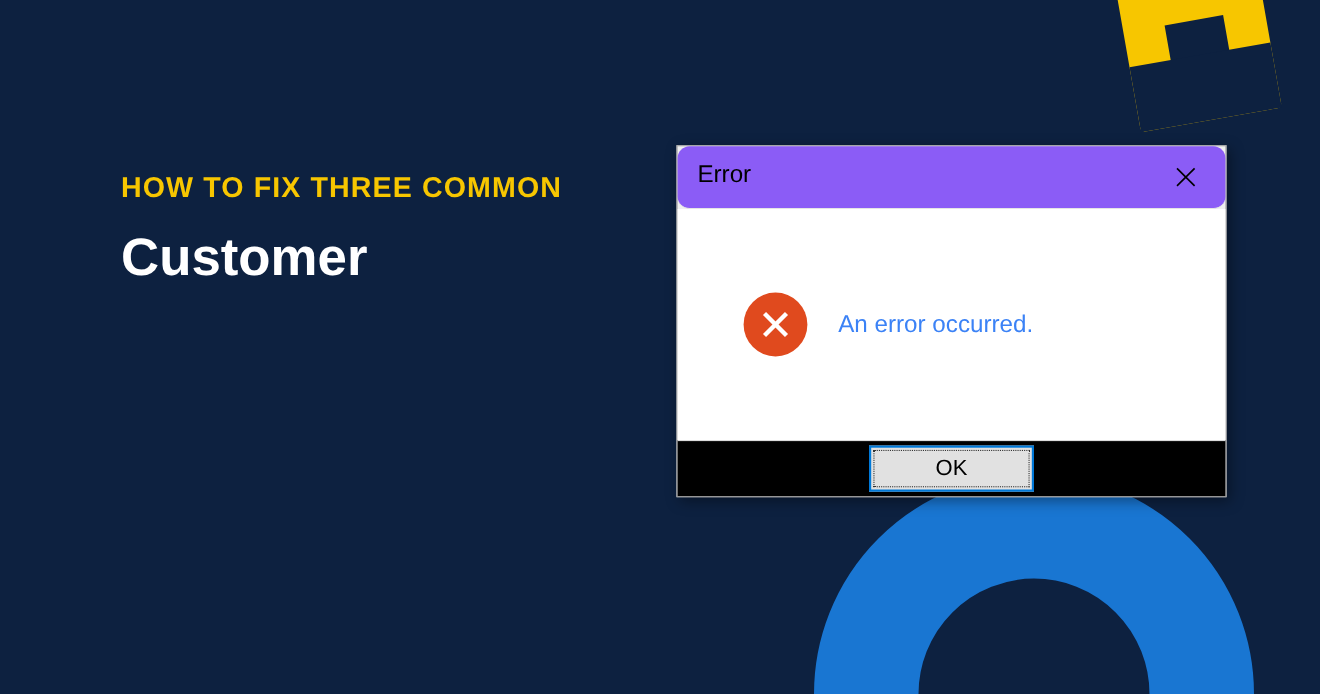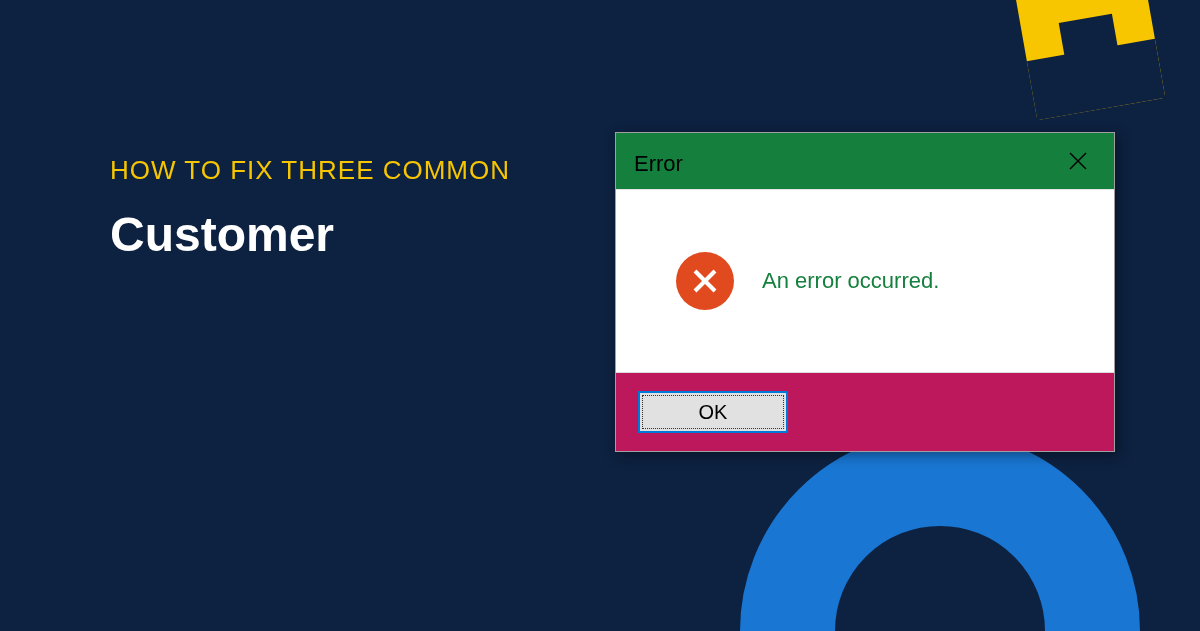--- a/index.html
+++ b/index.html
@@ -44,21 +44,21 @@
       border-radius: 50%;
     }
     .content {
       position: absolute;
       left: 110px;
       top: 155px;
     }
     .kicker {
       color: #f7c600;
       font-size: 26px;
-      font-weight: 400;
+      font-weight: 700;
       letter-spacing: 1px;
       margin-bottom: 24px;
     }
     .headline {
       color: #ffffff;
       font-size: 48px;
       font-weight: 800;
       line-height: 1.05;
     }
     .dialog {
@@ -68,26 +68,27 @@
       width: 500px;
       height: 320px;
       background: #f0f0f0;
       border: 1px solid #a0a0a0;
       box-shadow: 3px 3px 12px rgba(0,0,0,0.4);
       display: flex;
       flex-direction: column;
       font-family: "Segoe UI", Tahoma, sans-serif;
     }
     .dialog-titlebar {
-      background: #15803d;
+      background: #8b5cf6;
       display: flex;
-      align-items: flex-end;
+      align-items: flex-start;
       justify-content: space-between;
       padding: 12px 16px 12px 18px;
       border-bottom: 1px solid #e5e5e5;
+      border-radius: 11px;
     }
     .dialog-title {
       font-size: 22px;
       color: #000;
       font-weight: 400;
     }
     .close-button {
       width: 40px;
       height: 32px;
       display: flex;
@@ -120,28 +121,28 @@
       flex-shrink: 0;
     }
     .error-icon svg {
       width: 30px;
       height: 30px;
       stroke: #fff;
       stroke-width: 4;
     }
     .dialog-message {
       font-size: 22px;
-      color: #15803d;
+      color: #3b82f6;
     }
     .dialog-footer {
-      background: #be185d;
+      background: #000000;
       border-top: 1px solid #dcdcdc;
-      padding: 18px 22px;
+      padding: 4px 22px;
       display: flex;
-      justify-content: space-between;
+      justify-content: center;
       gap: 20px;
     }
     .btn {
       width: 150px;
       height: 42px;
       background: #e1e1e1;
       border: 1px solid #adadad;
       font-size: 20px;
       color: #000;
       display: flex;

